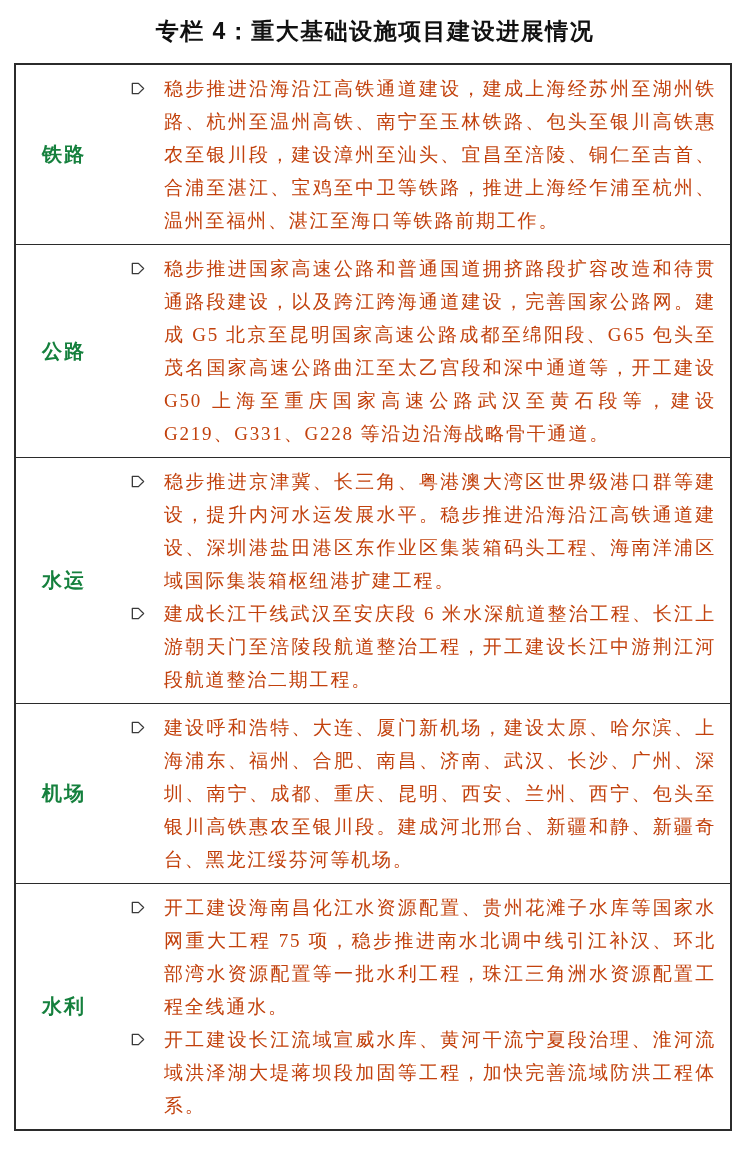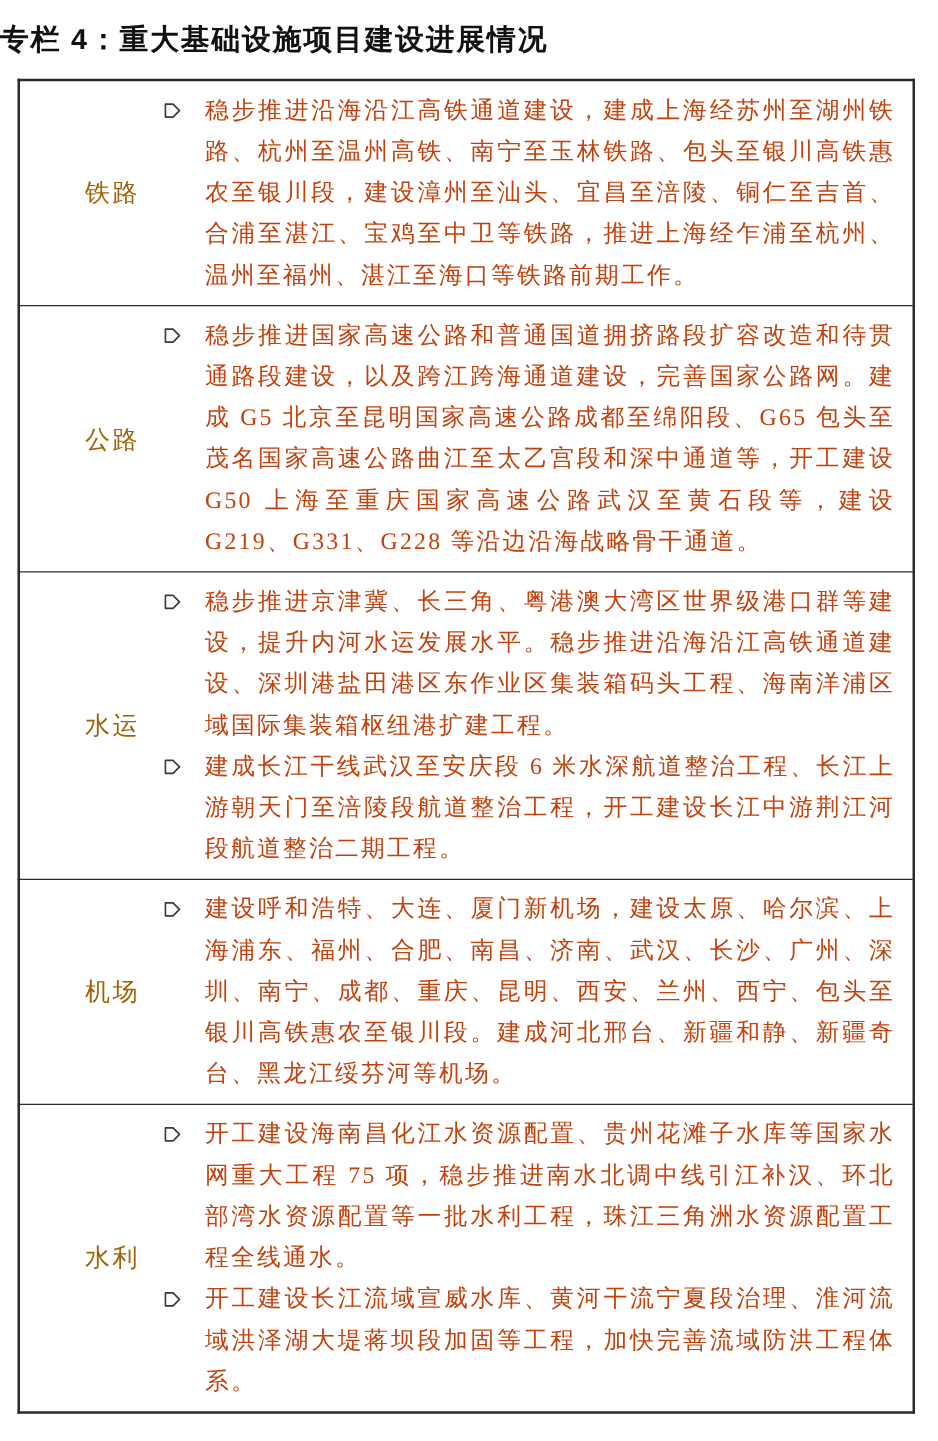--- a/index.html
+++ b/index.html
@@ -12,20 +12,21 @@
     width: 750px;
     height: 1153px;
     font-family: "Liberation Serif", "DejaVu Serif", serif;
     color: #1f1f1f;
     overflow: hidden;
   }
   .page-title {
     margin: 0;
     padding-top: 16px;
     height: 40px;
+    text-align: center;
     font-family: "Liberation Sans", "DejaVu Sans", sans-serif;
     font-weight: bold;
     font-size: 23px;
     letter-spacing: 1.5px;
     color: #111111;
   }
   table.progress-table {
     position: absolute;
     left: 14px;
     top: 63px;
@@ -43,26 +44,26 @@
     border-width: 2px;
   }
   tr.cat-row + tr.cat-row th,
   tr.cat-row + tr.cat-row td {
     border-top-width: 1px;
   }
   th.cat-label {
     width: 96px;
     border-right-width: 1px;
     vertical-align: middle;
-    text-align: right;
+    text-align: center;
     font-family: "Liberation Sans", "DejaVu Sans", sans-serif;
-    font-weight: normal;
+    font-weight: bold;
     font-size: 20px;
     letter-spacing: 2px;
-    color: #a16207;
+    color: #15803d;
     padding: 0;
   }
   td.cat-content {
     vertical-align: middle;
     padding: 7px 14px 7px 0;
   }
   .bullet-item {
     position: relative;
     padding-left: 52px;
     font-size: 19px;

